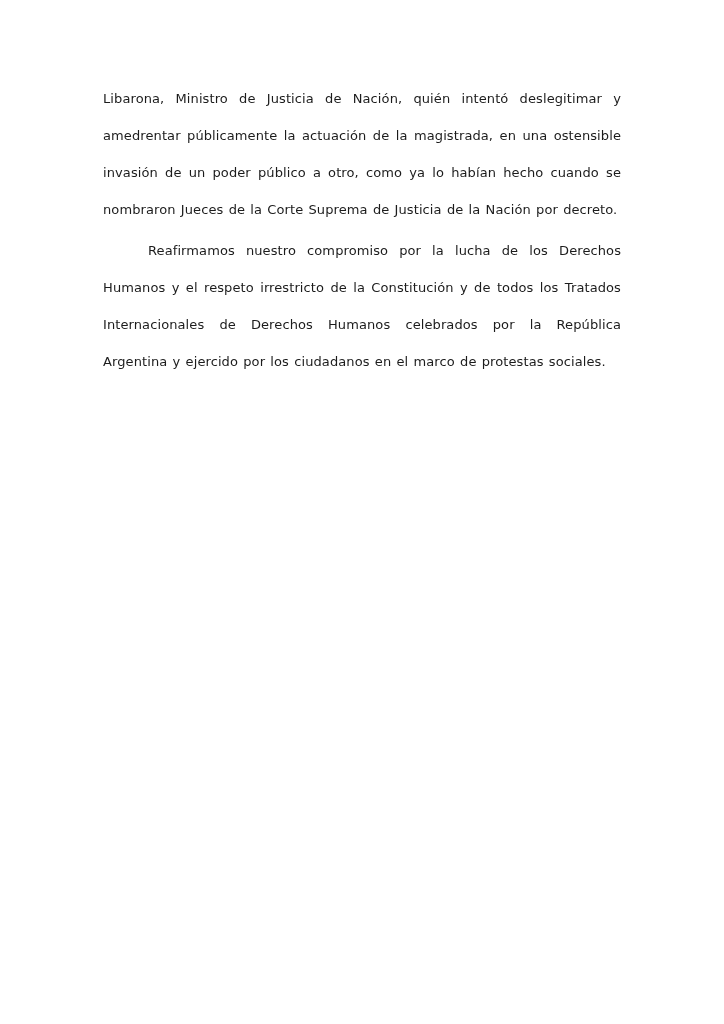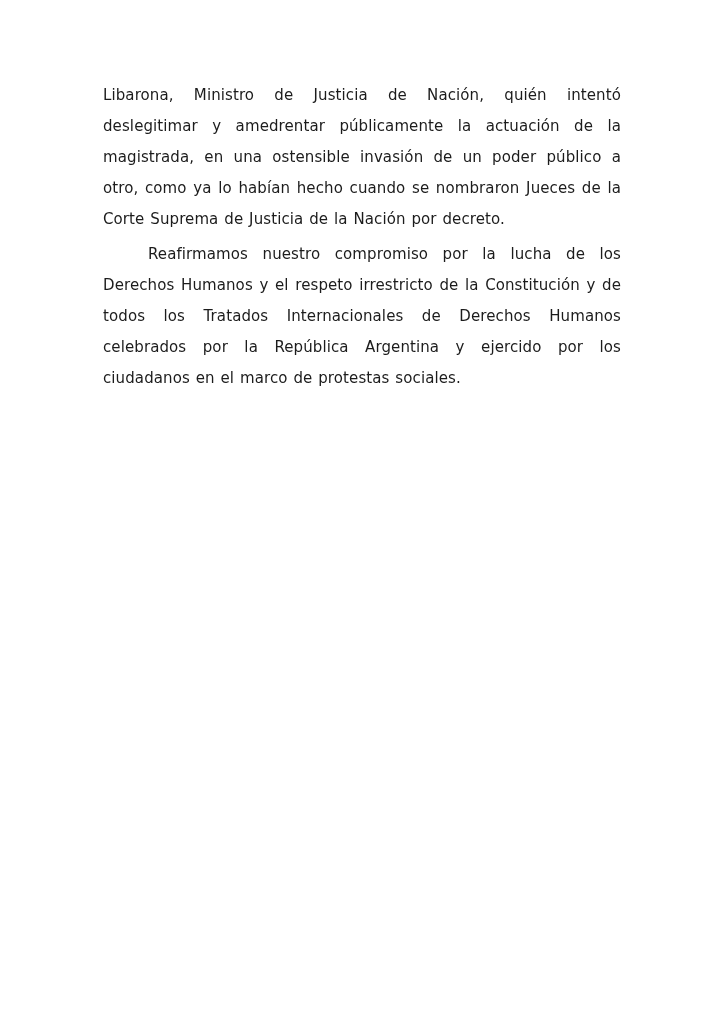--- a/index.html
+++ b/index.html
@@ -10,22 +10,22 @@
     font-family: "DejaVu Sans", "Liberation Sans", sans-serif;
   }
   .page {
     width: 724px;
     height: 1024px;
     background: #ffffff;
     padding: 80px 103px 0 103px;
     overflow: hidden;
   }
   .doc-paragraph {
-    font-size: 15px;
-    line-height: 31px;
+    font-size: 13px;
+    line-height: 37px;
     color: #1c1c1c;
     text-align: justify;
     letter-spacing: 0.1px;
     word-spacing: 1px;
     margin-bottom: 4px;
   }
   .doc-paragraph.indented {
     text-indent: 45px;
   }
 </style>

